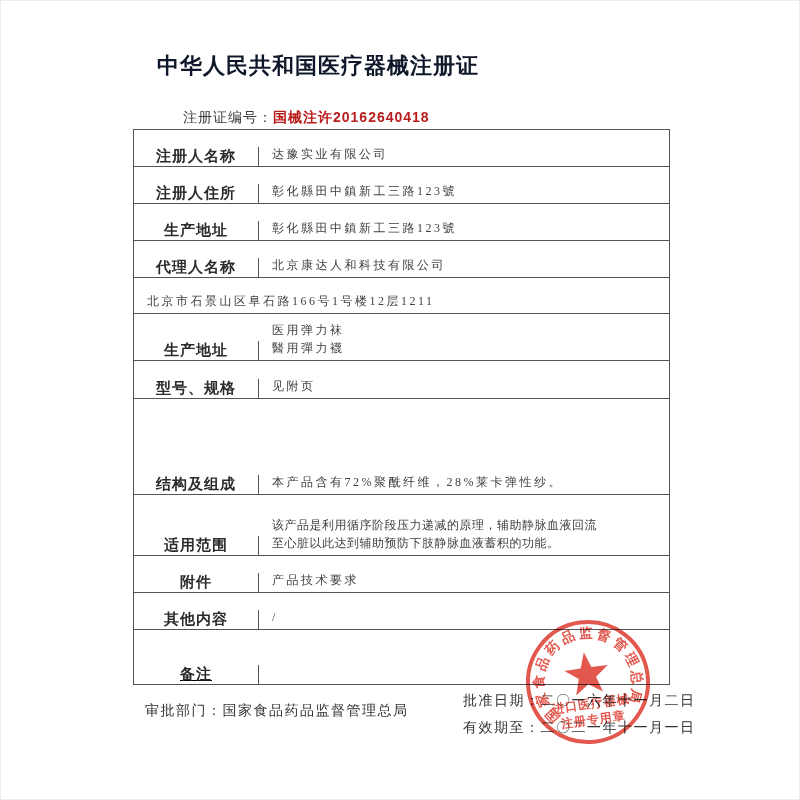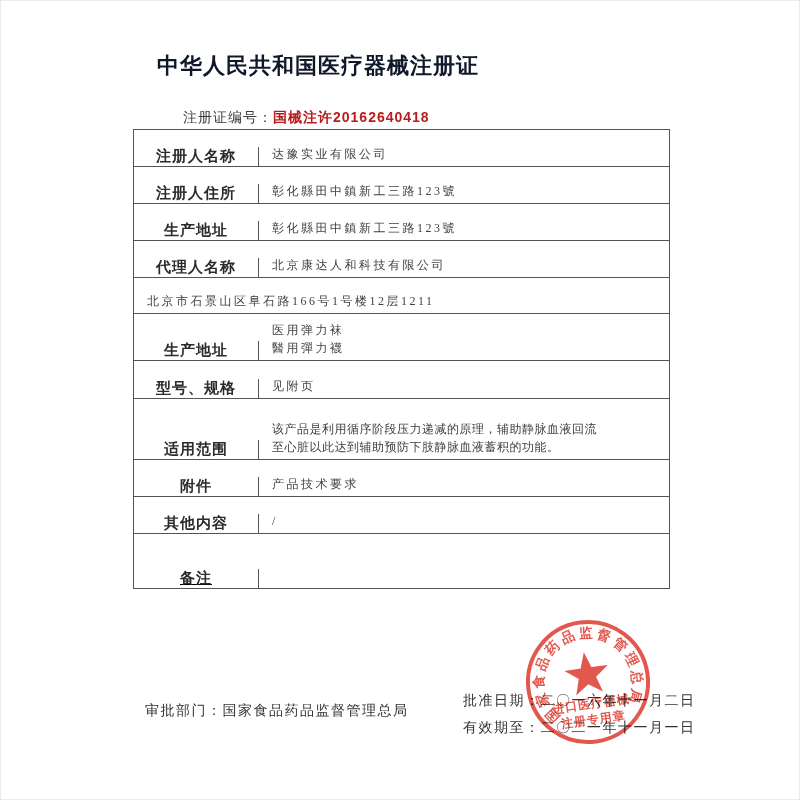--- a/index.html
+++ b/index.html
@@ -85,20 +85,24 @@
   </div>
   <div class="row r5">
     <div class="label-cell">生产地址</div>
     <div class="value-cell">医用弹力袜
 醫用彈力襪</div>
   </div>
   <div class="row r6">
     <div class="label-cell">型号、规格</div>
     <div class="value-cell">见附页</div>
   </div>
+  <div class="row r7">
+    <div class="label-cell">结构及组成</div>
+    <div class="value-cell">本产品含有72%聚酰纤维，28%莱卡弹性纱。</div>
+  </div>
   <div class="row r8">
     <div class="label-cell">适用范围</div>
     <div class="value-cell tight">该产品是利用循序阶段压力递减的原理，辅助静脉血液回流
 至心脏以此达到辅助预防下肢静脉血液蓄积的功能。</div>
   </div>
   <div class="row r9">
     <div class="label-cell">附件</div>
     <div class="value-cell">产品技术要求</div>
   </div>
   <div class="row r10">

